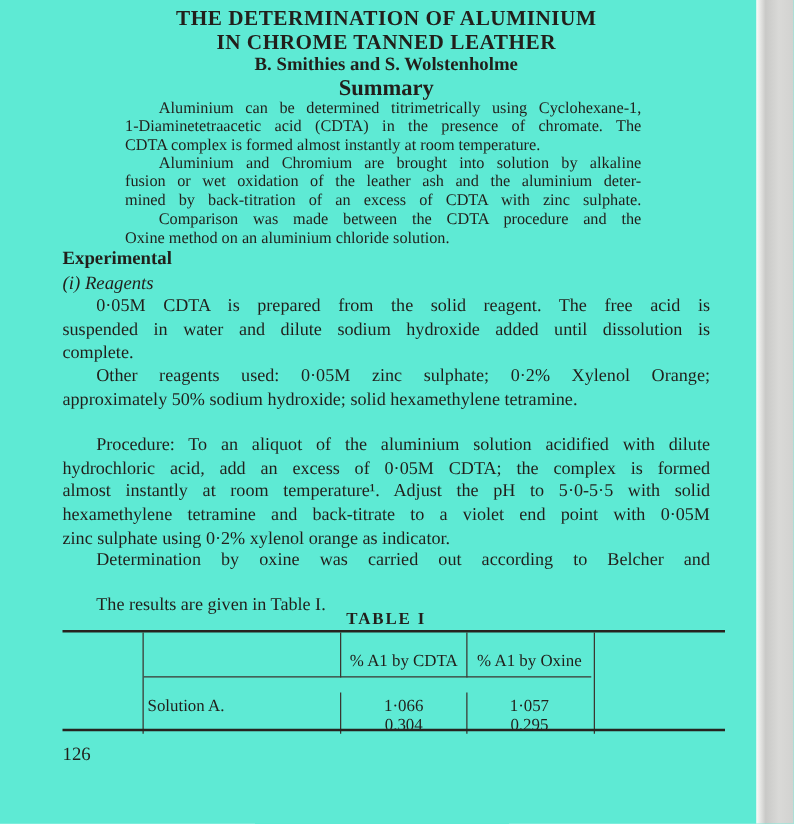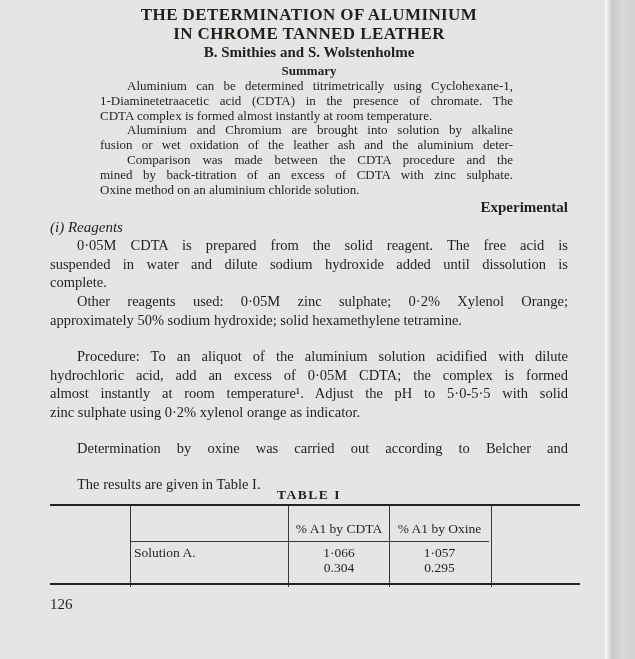--- a/index.html
+++ b/index.html
@@ -1,55 +1,55 @@
 <!DOCTYPE html>
 <html><head>
 <meta charset="utf-8">
 <style>
   html,body{margin:0;padding:0;}
   .page{
     position:relative;
     width:635px;height:659px;
-    background:#e5e5e5;
+    background:#5eead4;
     overflow:hidden;
     font-family:"Liberation Serif","DejaVu Serif",serif;
     color:#221f1b;
   }
   .scan-band{
     position:absolute;top:0;right:0;width:30px;height:659px;
     background:linear-gradient(to right,#fcfcfa 0%,#c9c9c7 25%,#d9d9d7 60%,#d2d2d0 100%);
   }
   .head-block{position:absolute;left:50px;top:5px;width:518px;text-align:center;}
   .title-line{font-size:17px;font-weight:bold;line-height:19px;letter-spacing:.4px;}
   .authors-line{font-size:15px;font-weight:bold;line-height:19px;}
-  .section-head{font-size:13px;font-weight:bold;line-height:17px;}
+  .section-head{font-size:18px;font-weight:bold;line-height:17px;}
   .summary-block{position:absolute;left:100px;top:79px;width:413px;font-size:13px;line-height:14.8px;}
   .line{white-space:nowrap;}
   .jl{text-align:justify;text-align-last:justify;}
   .nl{text-align:left;}
   .ind{text-indent:27px;}
-  .exp-head{position:absolute;left:50px;top:199px;width:518px;text-align:right;font-size:15px;font-weight:bold;}
+  .exp-head{position:absolute;left:50px;top:199px;width:518px;text-align:left;font-size:15px;font-weight:bold;}
   .subhead{position:absolute;left:50px;font-size:15px;font-style:italic;line-height:18px;}
   .bodypar{position:absolute;left:50px;width:518px;font-size:14.5px;line-height:18.7px;}
   .p1{top:236px;} .p2{top:292px;} .p3{top:347px;} .p4{top:439px;} .p5{top:475px;}
   .sub-i{top:218px;} .sub-ii{top:329px;}
   .table-head{position:absolute;left:50px;top:487px;width:518px;text-align:center;
     font-size:13.5px;font-weight:bold;letter-spacing:1.5px;}
   .results-table{position:absolute;left:50px;top:504px;width:530px;height:82px;}
   .rule-top{position:absolute;left:0;top:0;width:530px;height:2px;background:#26231f;}
   .rule-bottom{position:absolute;left:0;top:79px;width:530px;height:2px;background:#26231f;}
   .tbl-frame{
-    position:absolute;left:80px;top:2px;width:360px;height:81px;
+    position:absolute;left:64px;top:2px;width:360px;height:81px;
     border-left:1px solid #3a3631;border-right:1px solid #3a3631;
     display:grid;grid-template-columns:157px 101px 100px;grid-template-rows:36px 1fr;
     font-size:13.5px;
   }
   .hcell{border-bottom:1px solid #3a3631;display:flex;align-items:flex-end;justify-content:center;padding-bottom:4px;}
   .vsep{border-left:1px solid #3a3631;}
-  .dcell{padding-top:4px;line-height:14.5px;}
+  .dcell{padding-top:4px;line-height:14.5px;margin-top:12px;}
   .dcell.labels{padding-left:3px;text-align:left;}
   .dcell.values{text-align:center;}
   .page-number{position:absolute;left:50px;top:596px;width:518px;text-align:left;font-size:15px;}
 </style>
 </head>
 <body>
 
 <div class="page">
 
   <div class="head-block">
@@ -58,22 +58,22 @@
     <div class="authors-line">B. Smithies and S. Wolstenholme</div>
     <div class="section-head">Summary</div>
   </div>
 
   <div class="summary-block">
     <div class="line jl ind">Aluminium can be determined titrimetrically using Cyclohexane-1,</div>
     <div class="line jl">1-Diaminetetraacetic acid (CDTA) in the presence of chromate. The</div>
     <div class="line nl">CDTA complex is formed almost instantly at room temperature.</div>
     <div class="line jl ind">Aluminium and Chromium are brought into solution by alkaline</div>
     <div class="line jl">fusion or wet oxidation of the leather ash and the aluminium deter-</div>
+    <div class="line jl">mined by back-titration of an excess of CDTA with zinc sulphate.</div>
     <div class="line jl ind">Comparison was made between the CDTA procedure and the</div>
-    <div class="line jl">mined by back-titration of an excess of CDTA with zinc sulphate.</div>
     <div class="line nl">Oxine method on an aluminium chloride solution.</div>
   </div>
 
   <div class="exp-head">Experimental</div>
 
   <div class="subhead sub-i">(i) Reagents</div>
 
   <div class="bodypar p1">
     <div class="line jl ind">0·05M CDTA is prepared from the solid reagent. The free acid is</div>
     <div class="line jl">suspended in water and dilute sodium hydroxide added until dissolution is</div>
@@ -83,20 +83,21 @@
   <div class="bodypar p2">
     <div class="line jl ind">Other reagents used: 0·05M zinc sulphate; 0·2% Xylenol Orange;</div>
     <div class="line nl">approximately 50% sodium hydroxide; solid hexamethylene tetramine.</div>
   </div>
 
 
   <div class="bodypar p3">
     <div class="line jl ind">Procedure: To an aliquot of the aluminium solution acidified with dilute</div>
     <div class="line jl">hydrochloric acid, add an excess of 0·05M CDTA; the complex is formed</div>
     <div class="line jl">almost instantly at room temperature¹. Adjust the pH to 5·0-5·5 with solid</div>
+    <div class="line jl">hexamethylene tetramine and back-titrate to a violet end point with 0·05M</div>
     <div class="line nl">zinc sulphate using 0·2% xylenol orange as indicator.</div>
   </div>
 
   <div class="bodypar p4">
     <div class="line jl ind">Determination by oxine was carried out according to Belcher and</div>
   </div>
 
   <div class="bodypar p5">
     <div class="line nl ind">The results are given in Table I.</div>
   </div>

